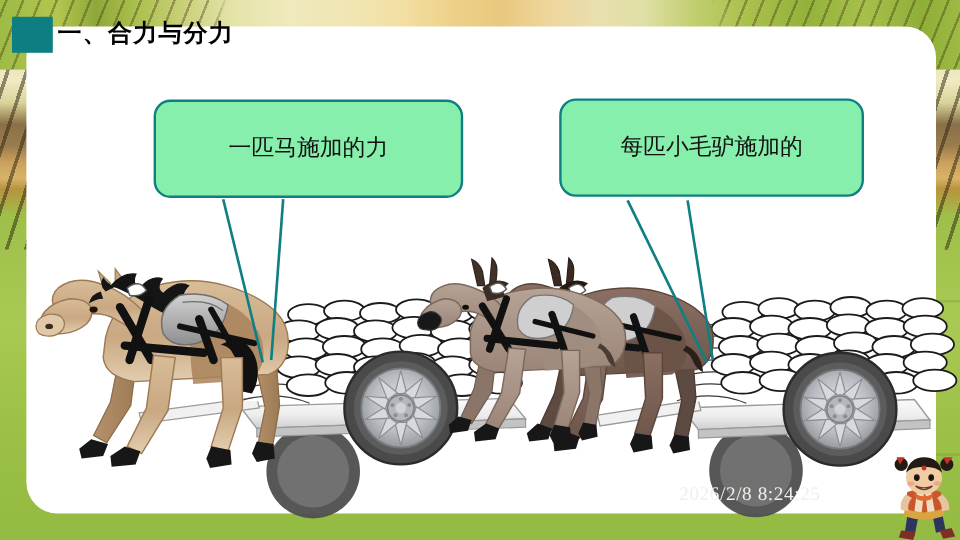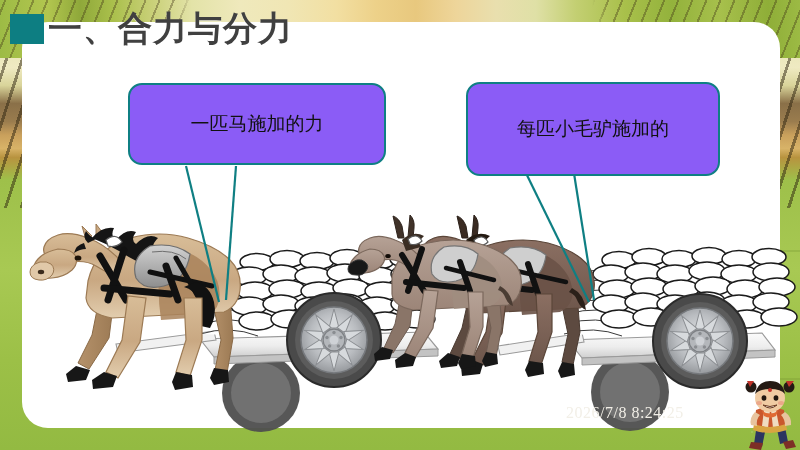--- a/index.html
+++ b/index.html
@@ -107,40 +107,40 @@
     overflow:hidden;
   }
 
   
   .title-square {
     position:absolute; left:10px; top:14px;
     width:34px; height:30px; background:#0d7e82; z-index:6;
   }
   .title-text {
     position:absolute; left:48px; top:12px; z-index:6;
-    font-size:34px; font-weight:bold; color:#404040;
+    font-size:20px; font-weight:bold; color:#000000;
     letter-spacing:1px; line-height:32px;
     white-space:nowrap;
     text-shadow:0 1px 0 rgba(255,255,255,.6);
   }
 
   
   .callout {
     position:absolute; z-index:5;
-    background:#8b5cf6;
+    background:#86efac;
     border:2px solid #0f7f83;
     border-radius:14px;
     text-align:center;
     color:#111;
     font-size:19px; line-height:26px;
     display:flex; align-items:center; justify-content:center;
     padding:6px 12px;
   }
   #callout-1 { left:128px; top:83px; width:258px; height:82px; }
-  #callout-2 { left:466px; top:82px; width:254px; height:94px; }
+  #callout-2 { left:466px; top:82px; width:254px; height:82px; }
   .callout span { display:block; }
 
   
   .watermark {
     position:absolute; left:566px; top:404px; z-index:5;
     font-size:16px; color:#f2efe7;
     font-family:"Liberation Serif","DejaVu Serif",serif;
     white-space:nowrap; letter-spacing:.5px;
   }
 
@@ -513,21 +513,21 @@
       <span>一匹马施加的力</span>
     </div>
   </div>
 
   <div class="callout" id="callout-2">
     <div>
       <span>每匹小毛驴施加的</span>
     </div>
   </div>
 
-  <div class="watermark">2026/7/8 8:24:25</div>
+  <div class="watermark">2026/2/8 8:24:25</div>
 
   <svg id="mascot" viewBox="0 0 56 72">
 
     <path d="M15 46 l-3 20 l8 3 l4 -20 z" fill="#2b3560"></path>
     <path d="M34 46 l4 20 l8 -2 l-4 -20 z" fill="#2b3560"></path>
     <path d="M9 64 l-2 6 l12 2 l2 -7 z" fill="#7d2f26"></path>
     <path d="M41 64 l3 7 l10 -2 l-3 -7 z" fill="#7d2f26"></path>
 
     <path d="M14 32 q14 -6 28 0 l2 16 q-16 6 -32 0 z" fill="#c9572c"></path>
     <path d="M22 32 l-2 16 l6 2 l2 -18 z" fill="#f0dcc0"></path>

